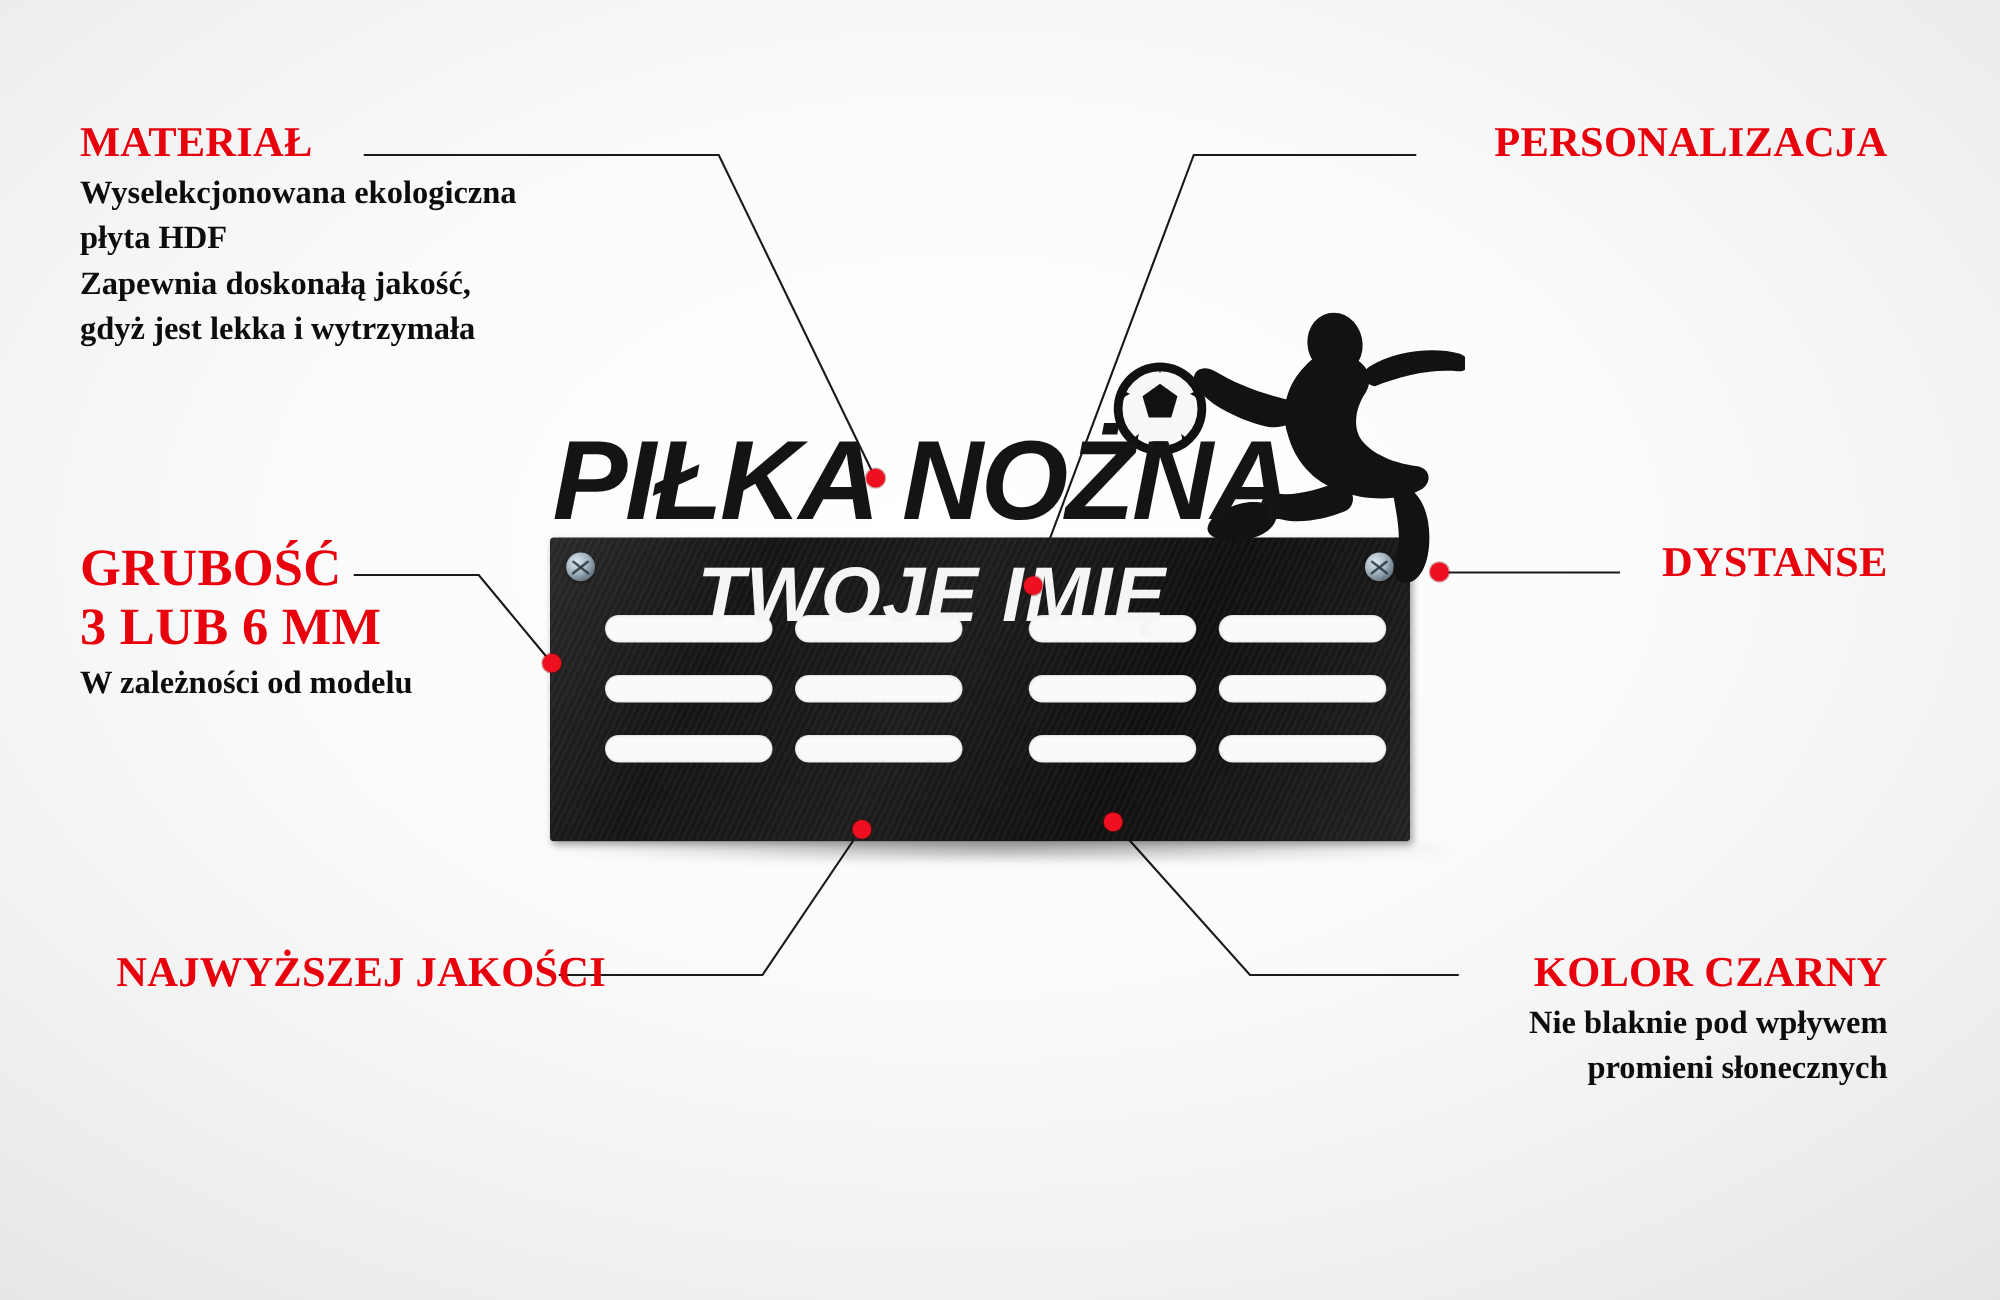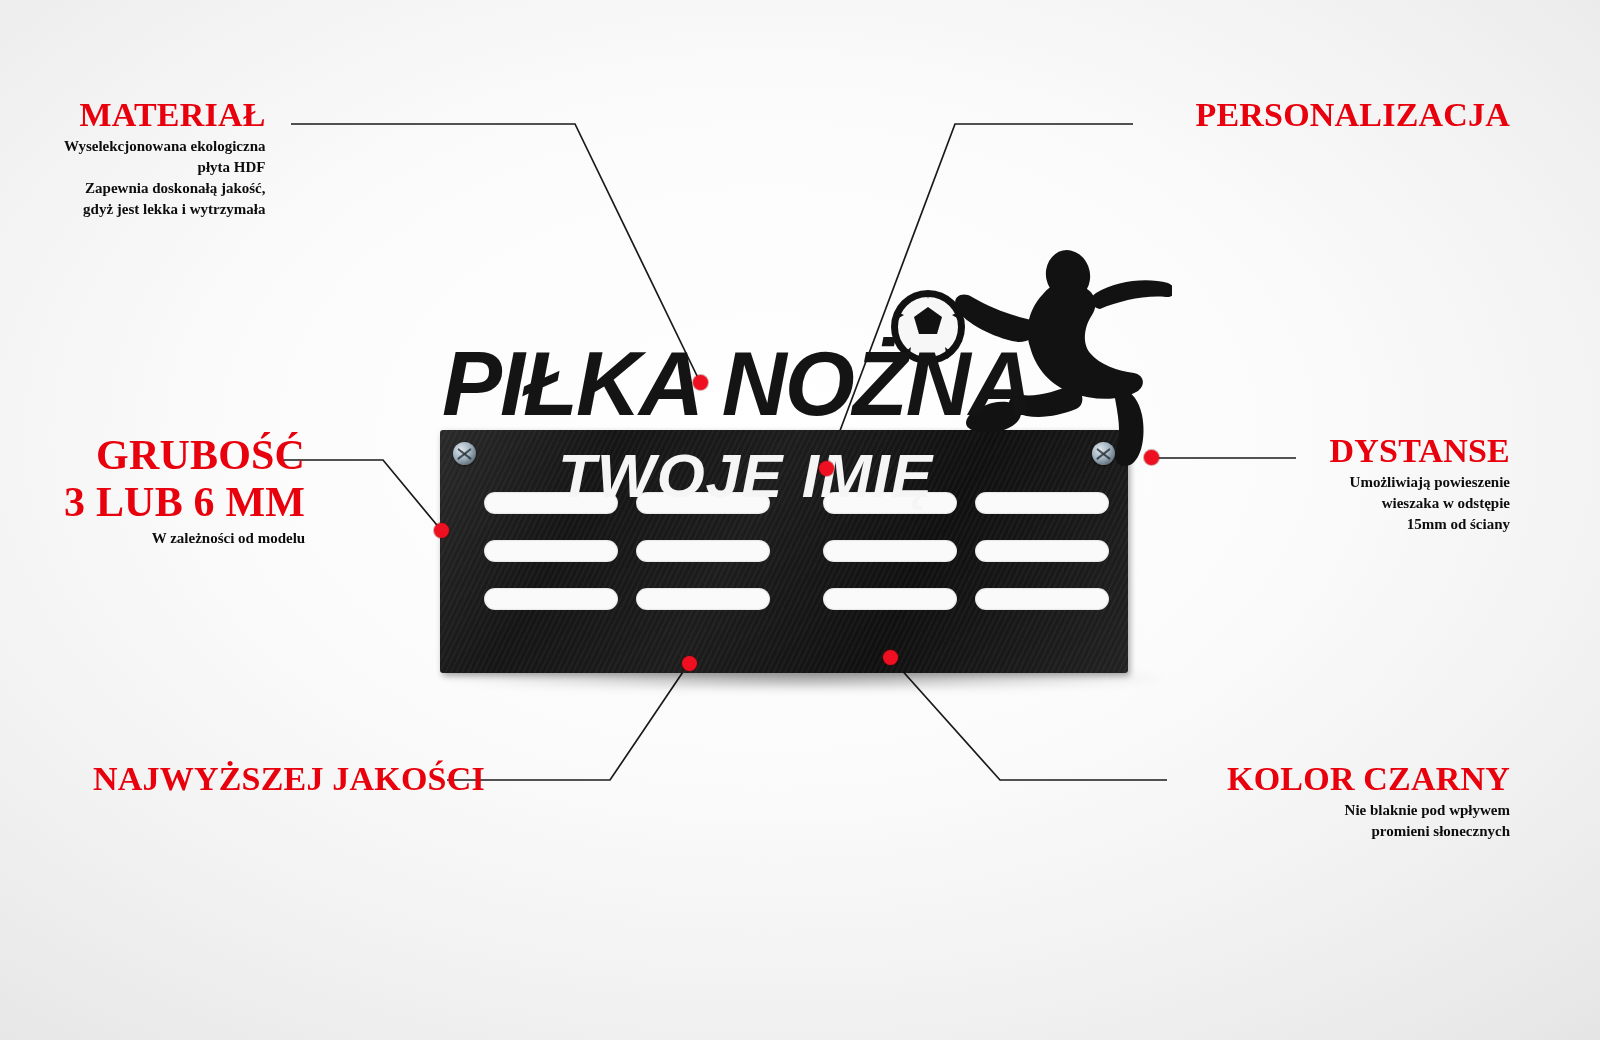--- a/index.html
+++ b/index.html
@@ -31,26 +31,26 @@
     color: #e8000d;
     font-weight: bold;
     font-size: 34px;
     line-height: 1.12;
     letter-spacing: 0.2px;
     white-space: nowrap;
   }
   .callout .body {
     color: #0d0d0d;
     font-weight: bold;
-    font-size: 15px;
+    font-size: 26px;
     line-height: 1.40;
     margin-top: 2px;
     white-space: nowrap;
   }
-  .align-left  { text-align: right; }
+  .align-left  { text-align: left; }
   .align-right { text-align: right; }
 
   #callout-material      { left: 64px;  top: 96px;  }
   #callout-thickness     { left: 64px;  top: 432px; }
   #callout-laser         { left: 64px;  top: 760px; }
   #callout-personal      { right: 90px; top: 96px; text-align: right;  }
   #callout-distance      { right: 90px; top: 432px; }
   #callout-color         { right: 90px; top: 760px; }
 
   #callout-thickness .title { font-size: 42px; }
@@ -256,25 +256,20 @@
       <span class="line2">NAJWYŻSZEJ JAKOŚCI</span>
     </div>
   </div>
 
   <div class="callout align-right" id="callout-personal">
     <div class="title">PERSONALIZACJA</div>
   </div>
 
   <div class="callout align-right" id="callout-distance">
     <div class="title">DYSTANSE</div>
-    <div class="body">
-      <div>Umożliwiają powieszenie</div>
-      <div>wieszaka w odstępie</div>
-      <div>15mm od ściany</div>
-    </div>
   </div>
 
   <div class="callout align-right" id="callout-color">
     <div class="title">KOLOR CZARNY</div>
     <div class="body">
       <div>Nie blaknie pod wpływem</div>
       <div>promieni słonecznych</div>
     </div>
   </div>
 

